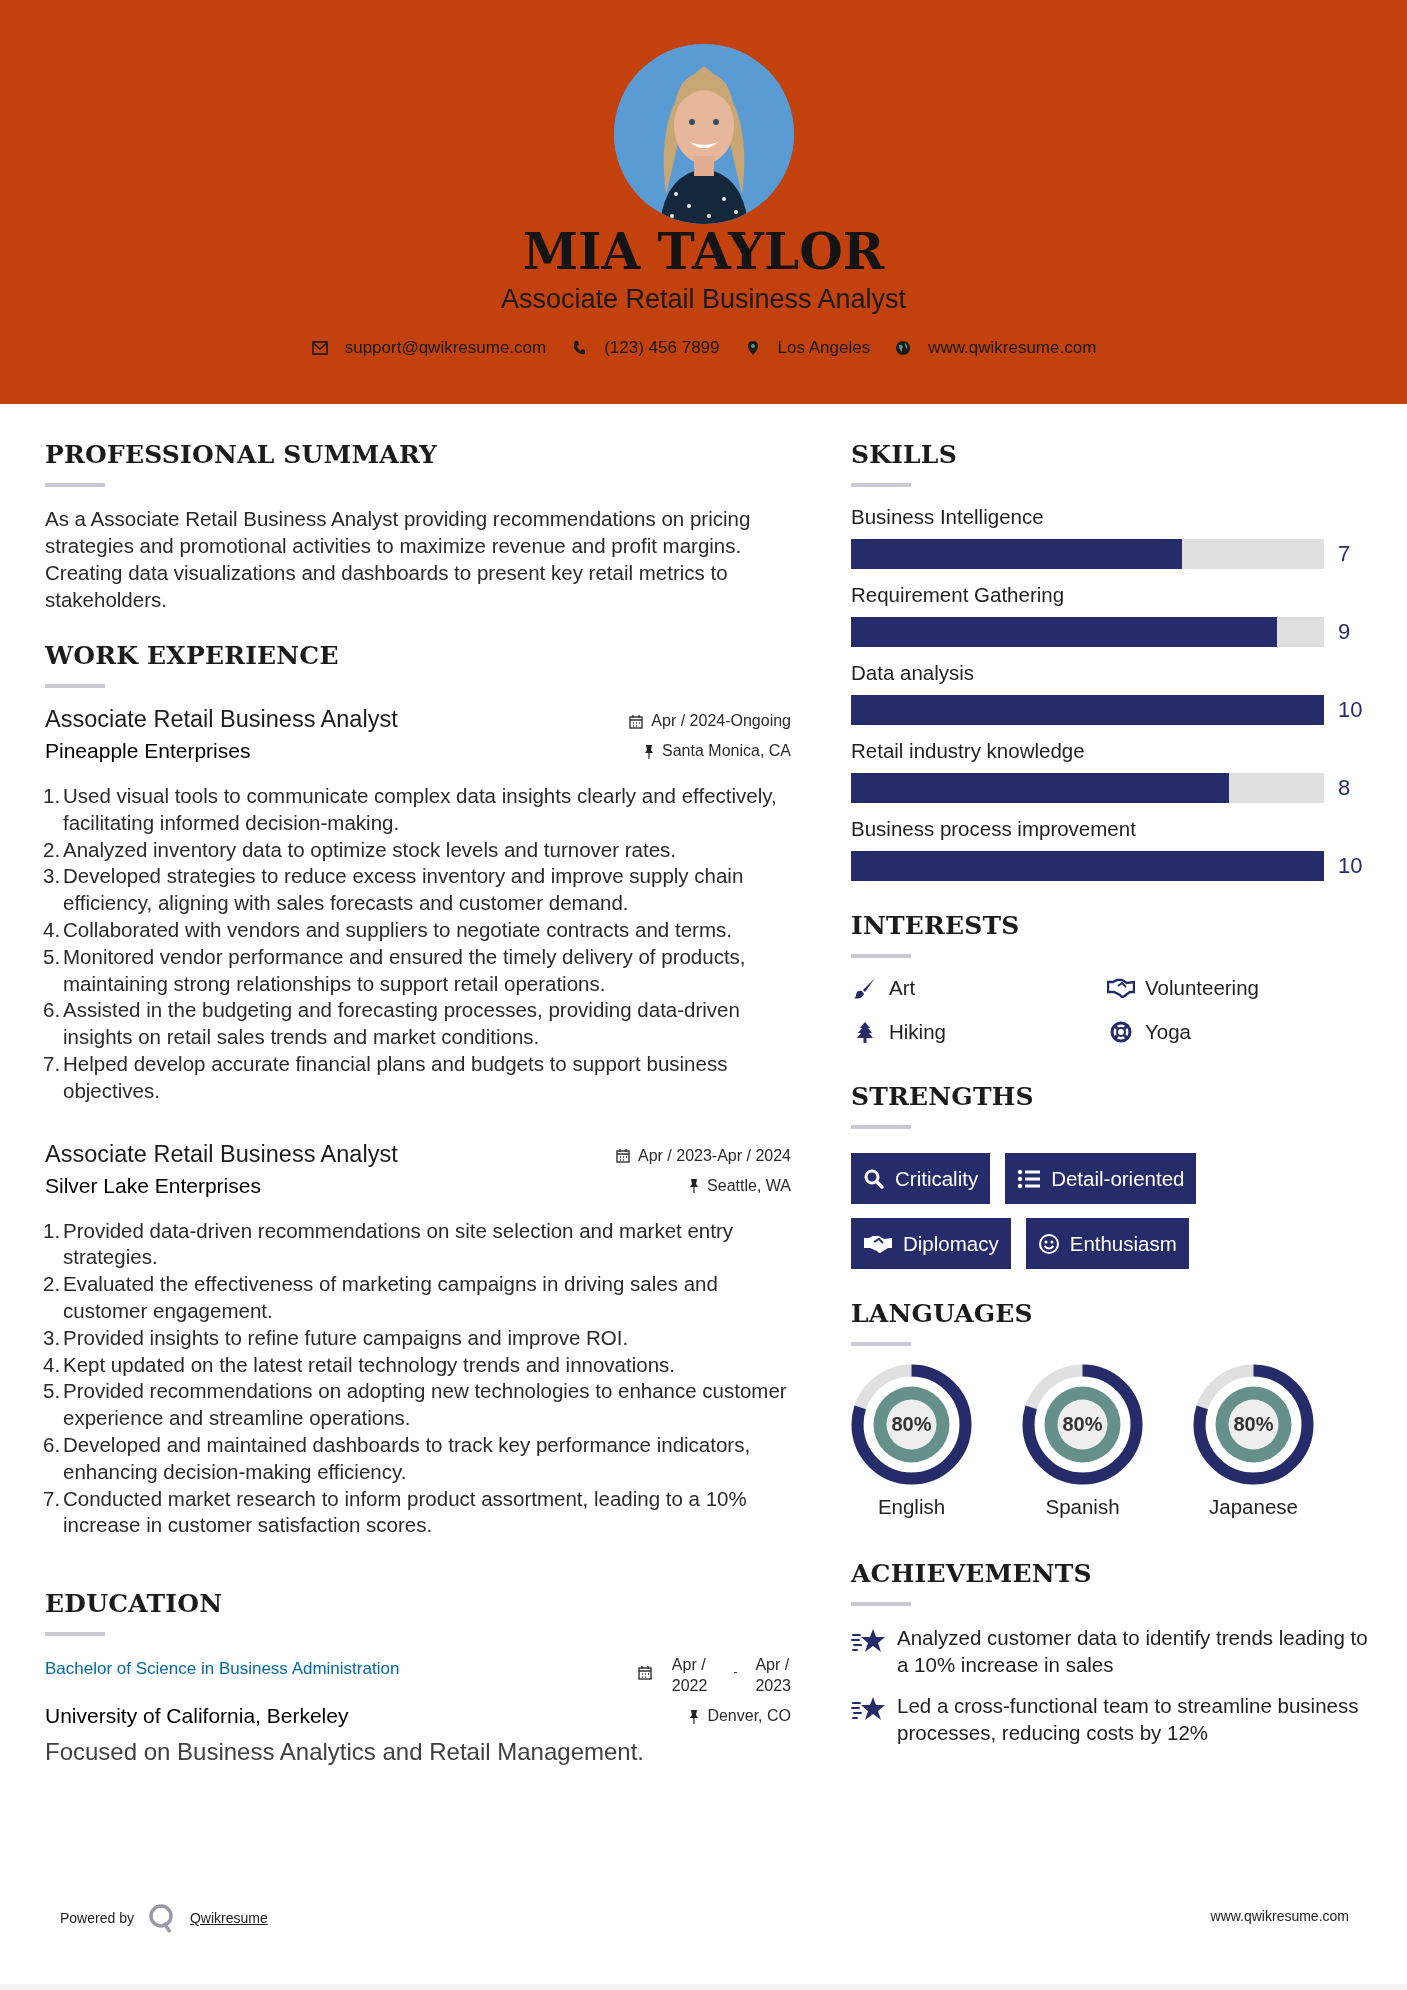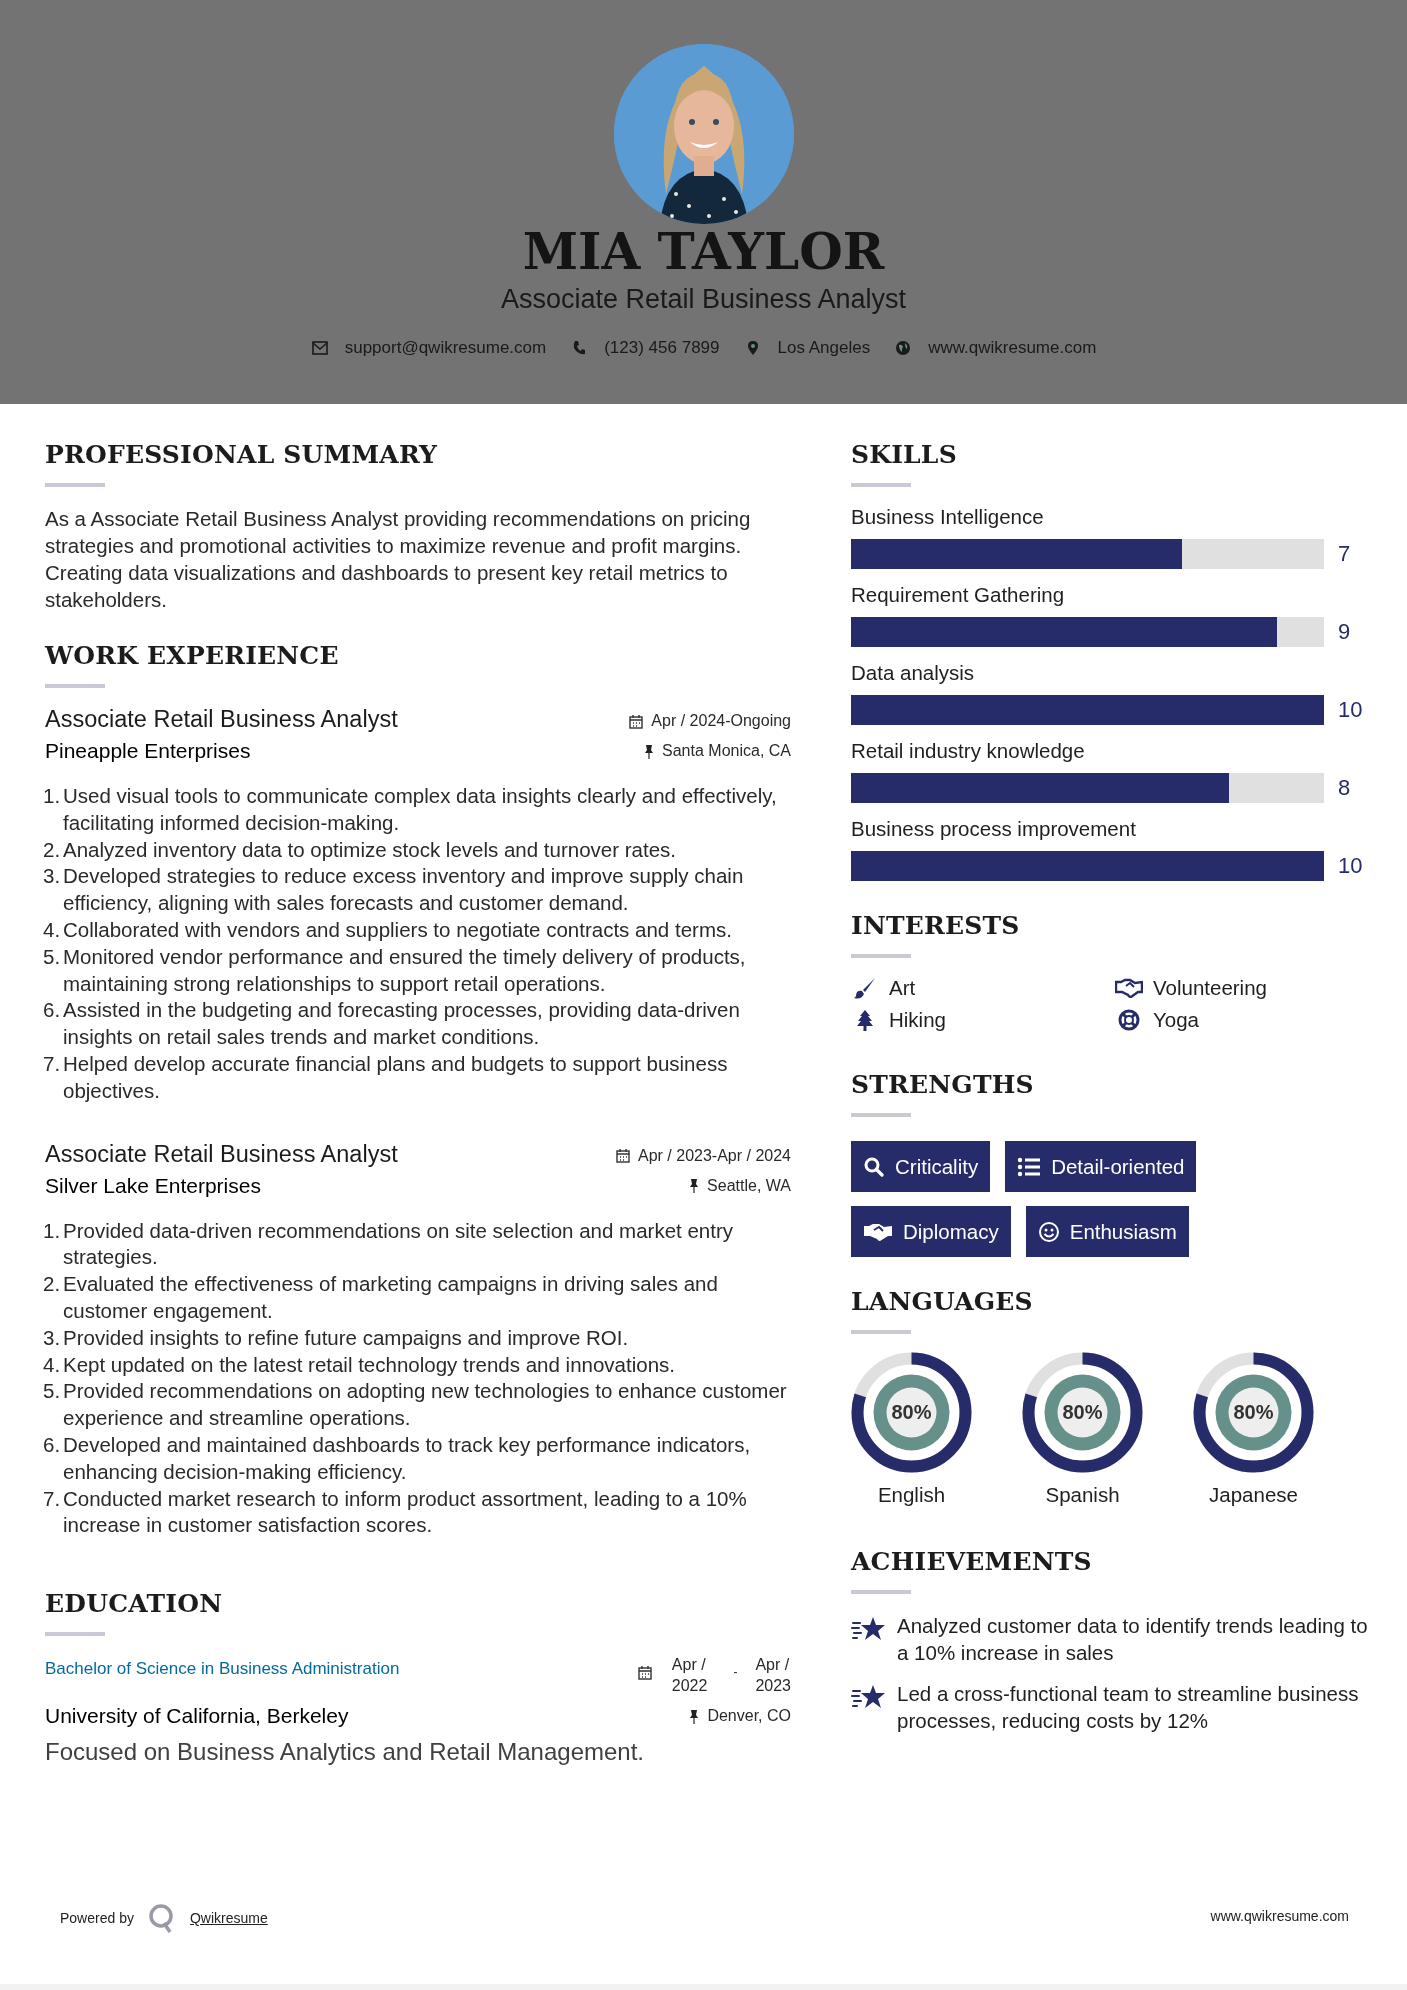--- a/index.html
+++ b/index.html
@@ -1,19 +1,19 @@
 <!DOCTYPE html>
 <html><head>
 <meta charset="utf-8">
 <style>
   * { box-sizing: border-box; margin: 0; padding: 0; }
   html, body { width: 1407px; height: 1990px; background: #ffffff; }
   body { font-family: "Liberation Sans", sans-serif; color: #222222; position: relative; overflow: hidden; }
 
-  .header { position: absolute; left: 0; top: 0; width: 1407px; height: 404px; background: #737373; }
+  .header { position: absolute; left: 0; top: 0; width: 1407px; height: 404px; background: #c2410c; }
   .photo { position: absolute; left: 614px; top: 44px; width: 180px; height: 180px; border-radius: 50%; background: #5a9bd4; overflow: hidden; }
   .photo svg { width: 100%; height: 100%; display: block; }
   .name { position: absolute; left: 0; width: 1407px; top: 222px; text-align: center; font-family: "DejaVu Serif", serif; font-weight: bold; font-size: 50px; color: #141414; letter-spacing: 0px; }
   .title { position: absolute; left: 0; width: 1407px; top: 284px; text-align: center; font-size: 27px; color: #1a1a1a; }
   .contact { position: absolute; left: 0; width: 1407px; top: 338px; display: flex; justify-content: center; align-items: center; gap: 0; font-size: 17px; color: #1a1a1a; }
   .contact .ci { display: flex; align-items: center; margin: 0 12px; }
   .contact .ic { width: 18px; height: 18px; margin-right: 16px; display: inline-flex; align-items: center; justify-content: center; }
 
   .col-left { position: absolute; left: 45px; top: 440px; width: 746px; }
   .col-right { position: absolute; left: 851px; top: 440px; width: 520px; }
@@ -41,21 +41,21 @@
   .edu-dates .sep { margin: 8px 6px 0 14px; font-size: 12px; }
   .edu-desc { font-size: 24px; color: #404040; margin-top: 10px; }
 
   .skill { margin-bottom: 14px; }
   .skill-label { font-size: 20.5px; color: #1f1f1f; }
   .skill-row { display: flex; align-items: center; margin-top: 10px; }
   .skill-track { width: 473px; height: 30px; background: #e0e0e0; position: relative; }
   .skill-fill { position: absolute; left: 0; top: 0; height: 30px; background: #262c69; }
   .skill-val { font-size: 22px; color: #262c69; margin-left: 14px; }
 
-  .interests { display: grid; grid-template-columns: 256px 256px; row-gap: 20px; margin-top: 0; gap: 8px; }
+  .interests { display: grid; grid-template-columns: 256px 256px; row-gap: 20px; margin-top: 0; }
   .interest { display: flex; align-items: center; font-size: 20.5px; color: #1f1f1f; }
   .interest .ii { width: 28px; height: 24px; margin-right: 10px; display: inline-flex; align-items: center; justify-content: center; }
 
   .strengths { display: flex; flex-wrap: wrap; gap: 14px 15px; width: 470px; margin-top: 4px; }
   .strength { background: #262c69; color: #ffffff; font-size: 20.5px; height: 51px; padding: 0 12px; display: flex; align-items: center; }
   .strength .si { margin-right: 10px; display: inline-flex; }
 
   .langs { display: flex; gap: 50px; margin-top: 2px; }
   .lang { width: 121px; text-align: center; }
   .donut { width: 121px; height: 121px; position: relative; }

